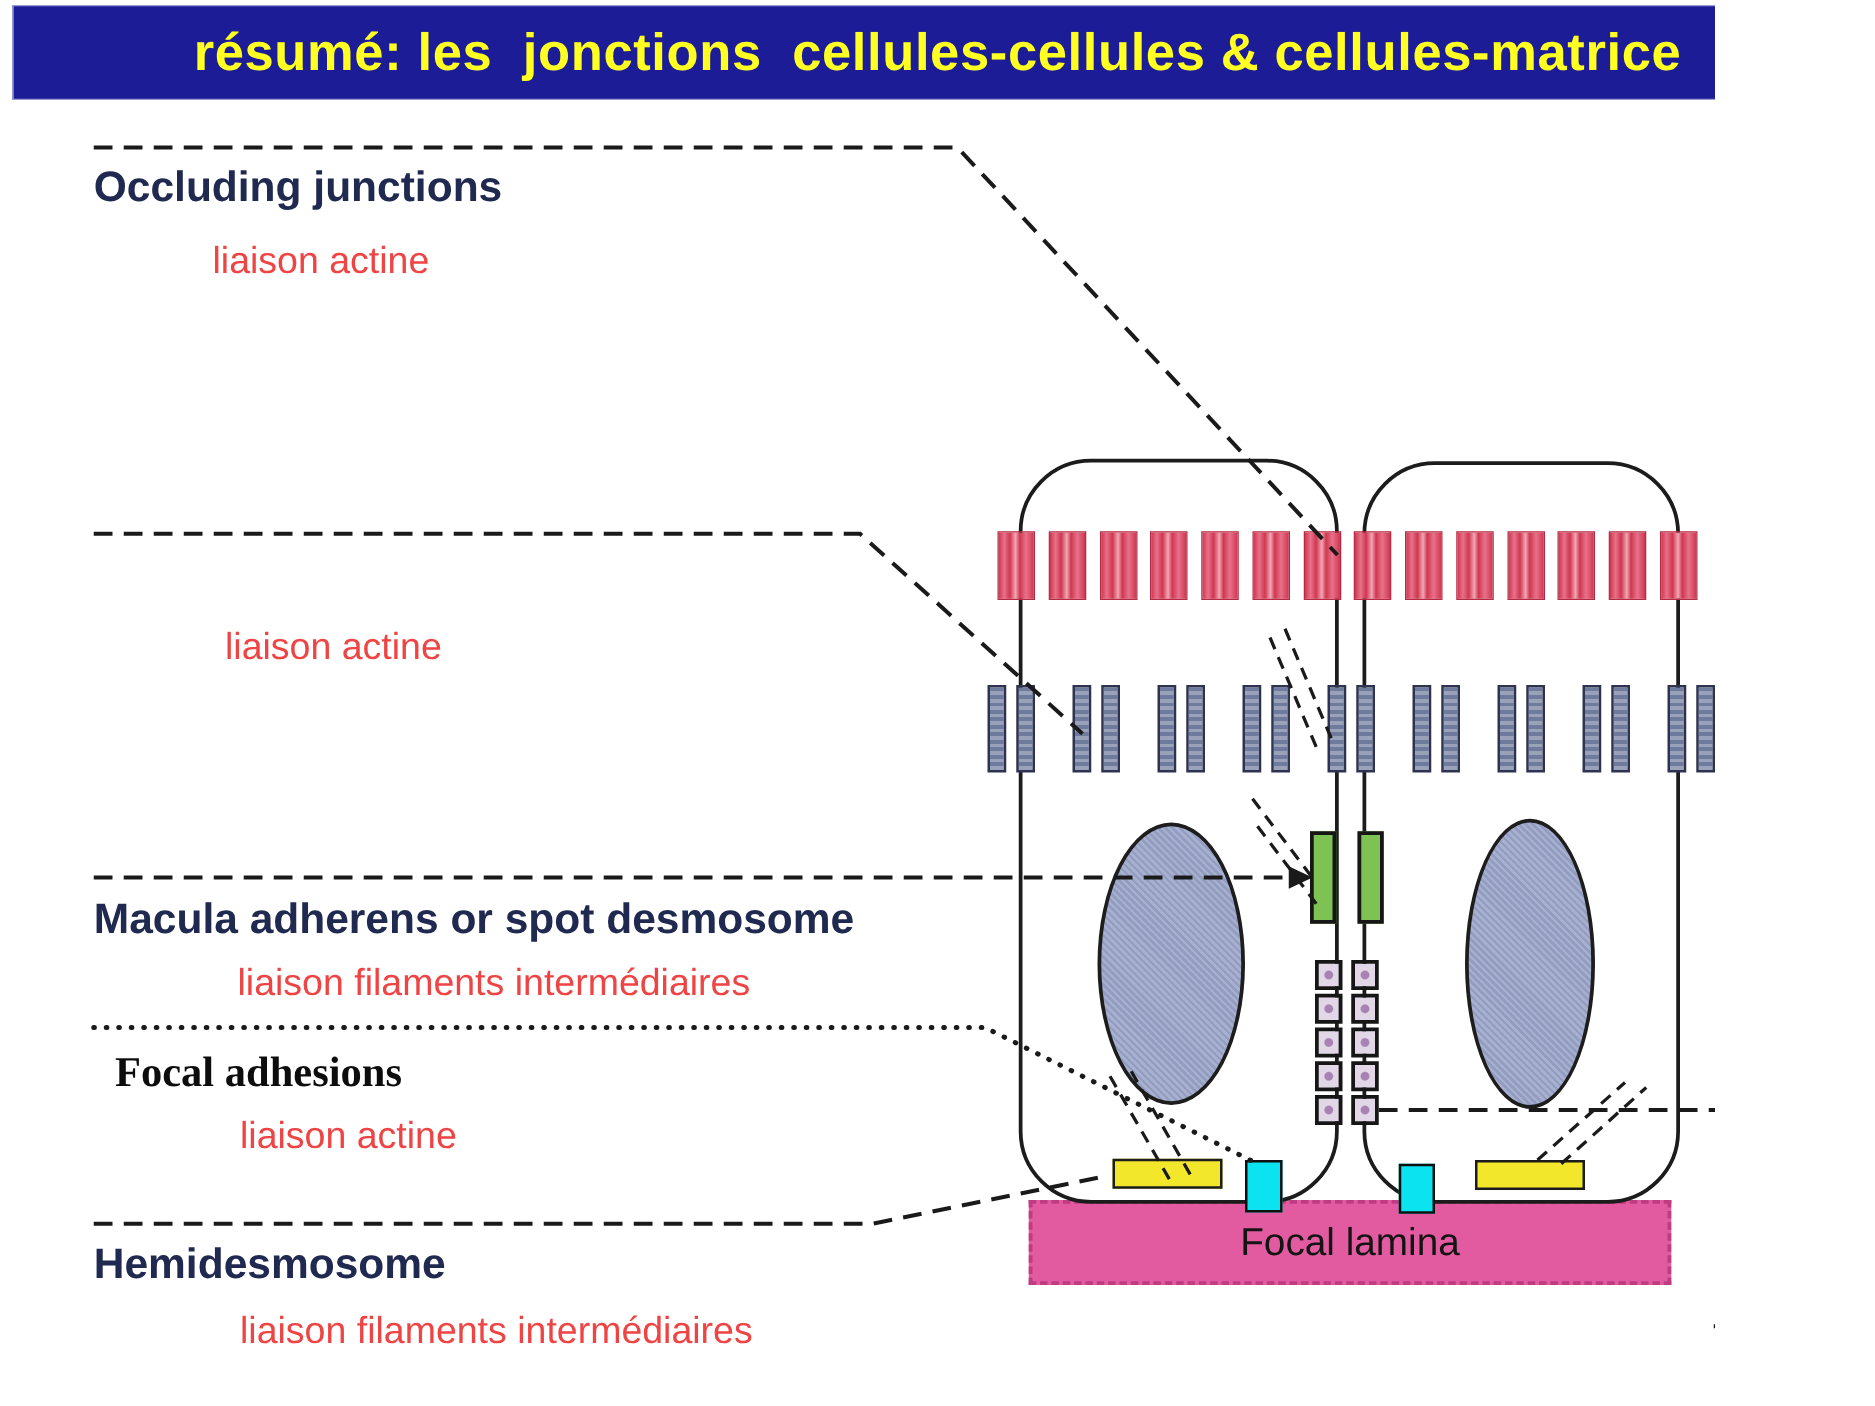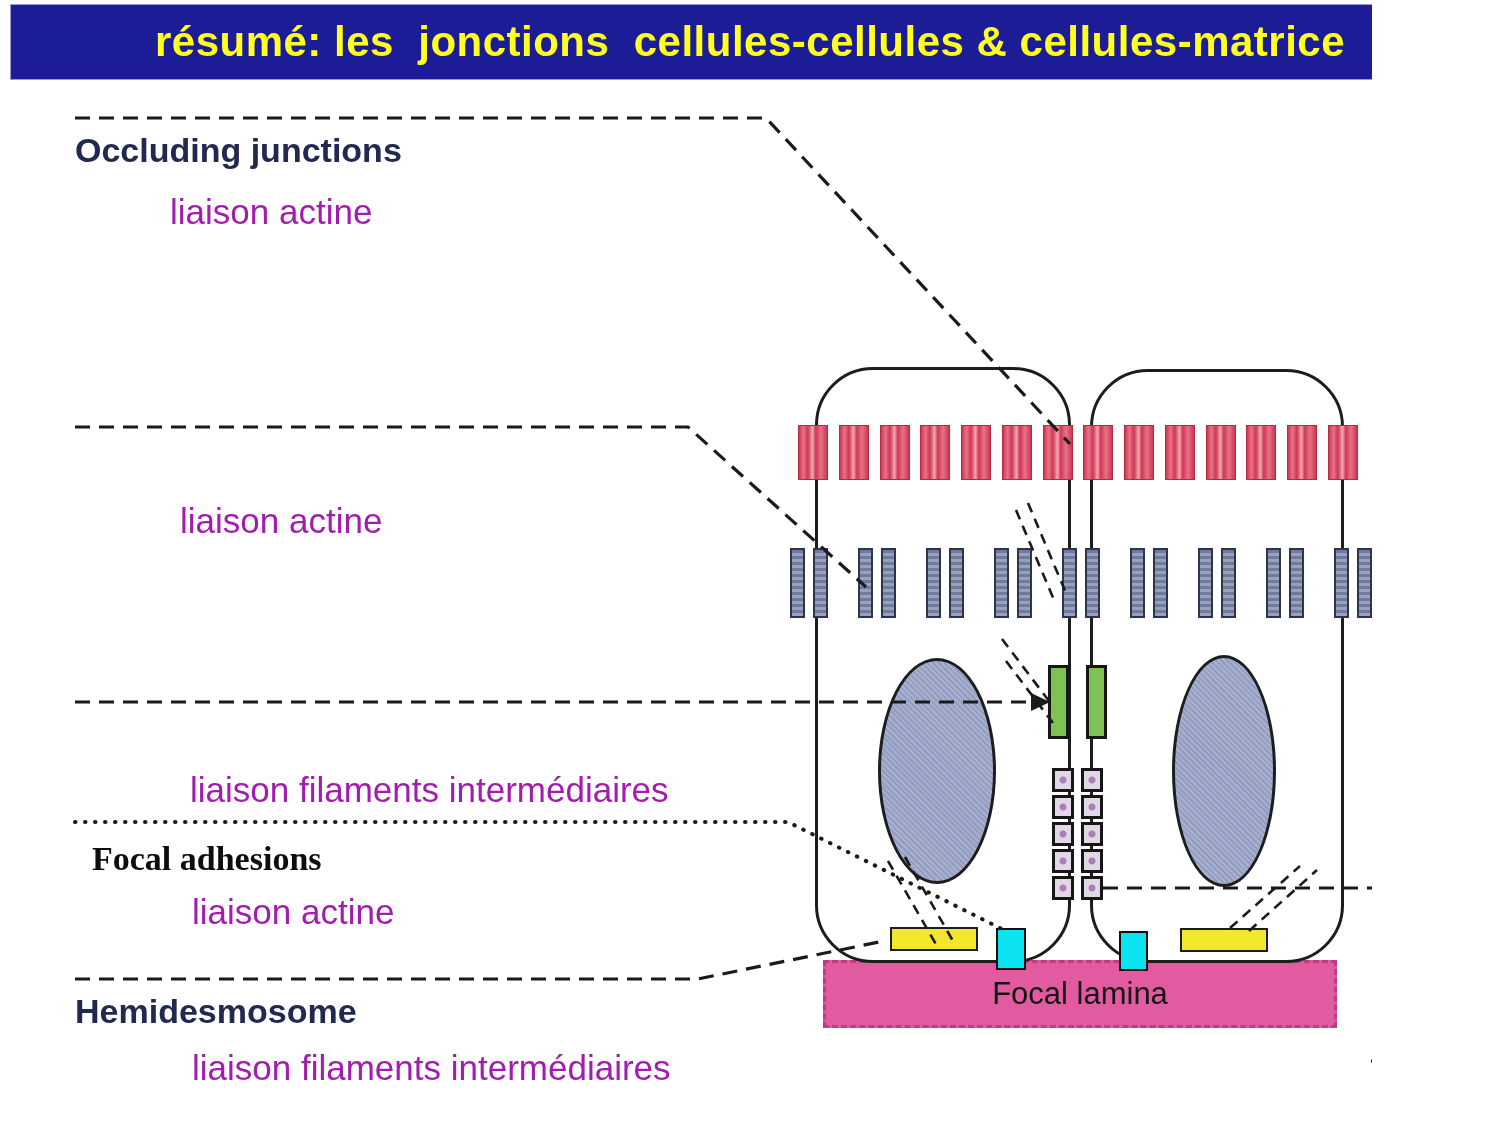--- a/index.html
+++ b/index.html
@@ -7,21 +7,21 @@
          font-family:"Liberation Sans",sans-serif;}
 
   
   .titlebar{position:absolute;left:10px;top:4px;width:1478px;height:74px;background:#1c1c96;
             border:1px solid #9a9ad0;display:flex;align-items:center;justify-content:center;}
   .titlebar span{color:#ffff22;font-weight:bold;font-size:42px;white-space:pre;letter-spacing:.5px;}
 
   
   .lbl{position:absolute;font-weight:bold;color:#20294f;font-size:34px;white-space:nowrap;line-height:1.05;}
   .lbl.black{color:#0d0d0d;font-family:Liberation Serif, serif;}
-  .sub{position:absolute;color:#a21caf;font-size:35px;white-space:nowrap;}
+  .sub{position:absolute;color:#ef4444;font-size:30px;white-space:nowrap;}
   .strike{position:relative;display:inline-block;}
   .strike::after{content:"";position:absolute;left:-6px;right:-6px;top:17px;height:6px;background:#e7232b;}
 
   
   .cell{position:absolute;border:3px solid #1c1c1c;border-radius:58px;background:#ffffff;z-index:2;}
   .cell.left{left:815px;top:367px;width:250px;height:590px;}
   .cell.right{left:1090px;top:369px;width:248px;height:588px;}
 
   
   .tj-row{position:absolute;left:798px;top:425px;width:560px;height:53px;display:flex;
@@ -100,20 +100,21 @@
       <path d="M1230 928 L1300 866"></path>
       <path d="M1249 931 L1317 870"></path>
     </g>
   </svg>
 
   <div class="lbl" style="left:75px;top:133px">Occluding junctions</div>
   <div class="sub" style="left:170px;top:192px">liaison actine</div>
 
   <div class="sub" style="left:180px;top:501px">liaison actine</div>
 
+  <div class="lbl" style="left:75px;top:718px">Macula adherens or spot desmosome</div>
   <div class="sub" style="left:190px;top:770px">liaison filaments intermédiaires</div>
 
   <div class="lbl black" style="left:92px;top:841px">Focal adhesions</div>
   <div class="sub" style="left:192px;top:892px">liaison actine</div>
 
   <div class="lbl" style="left:75px;top:994px">Hemidesmosome</div>
   <div class="sub" style="left:192px;top:1048px">liaison filaments intermédiaires</div>
 
 
   <div class="cell left"></div>

